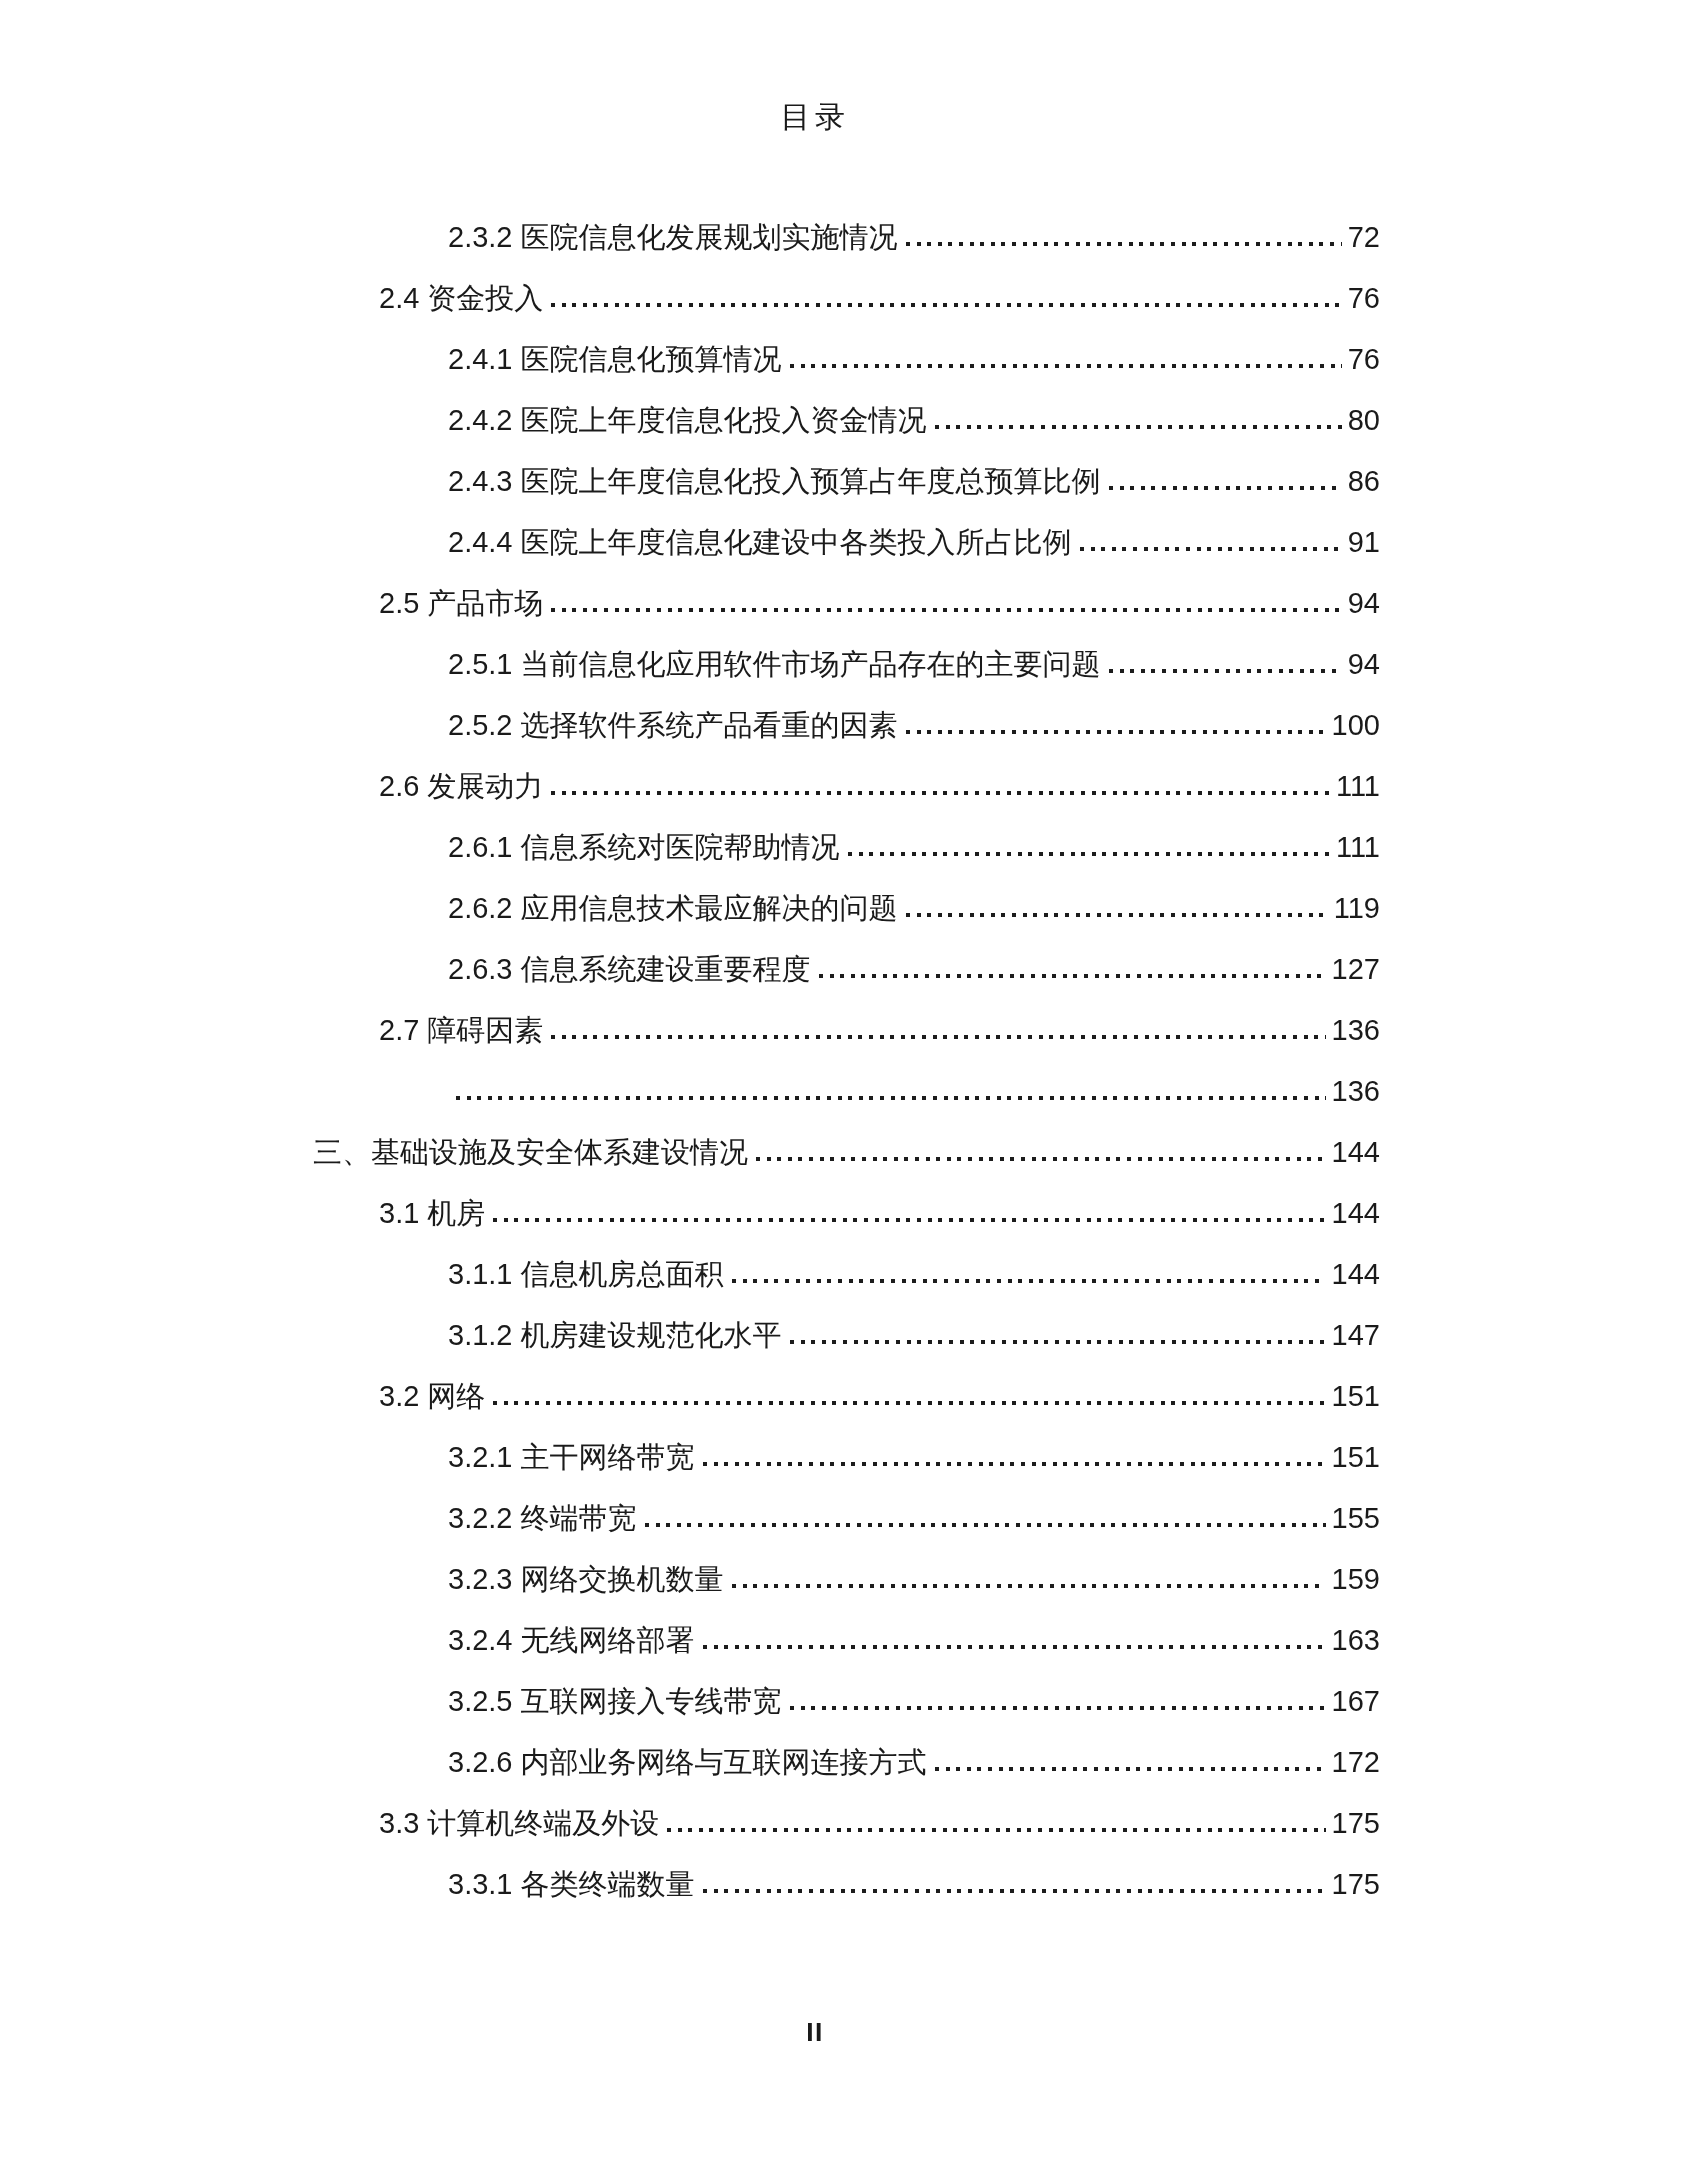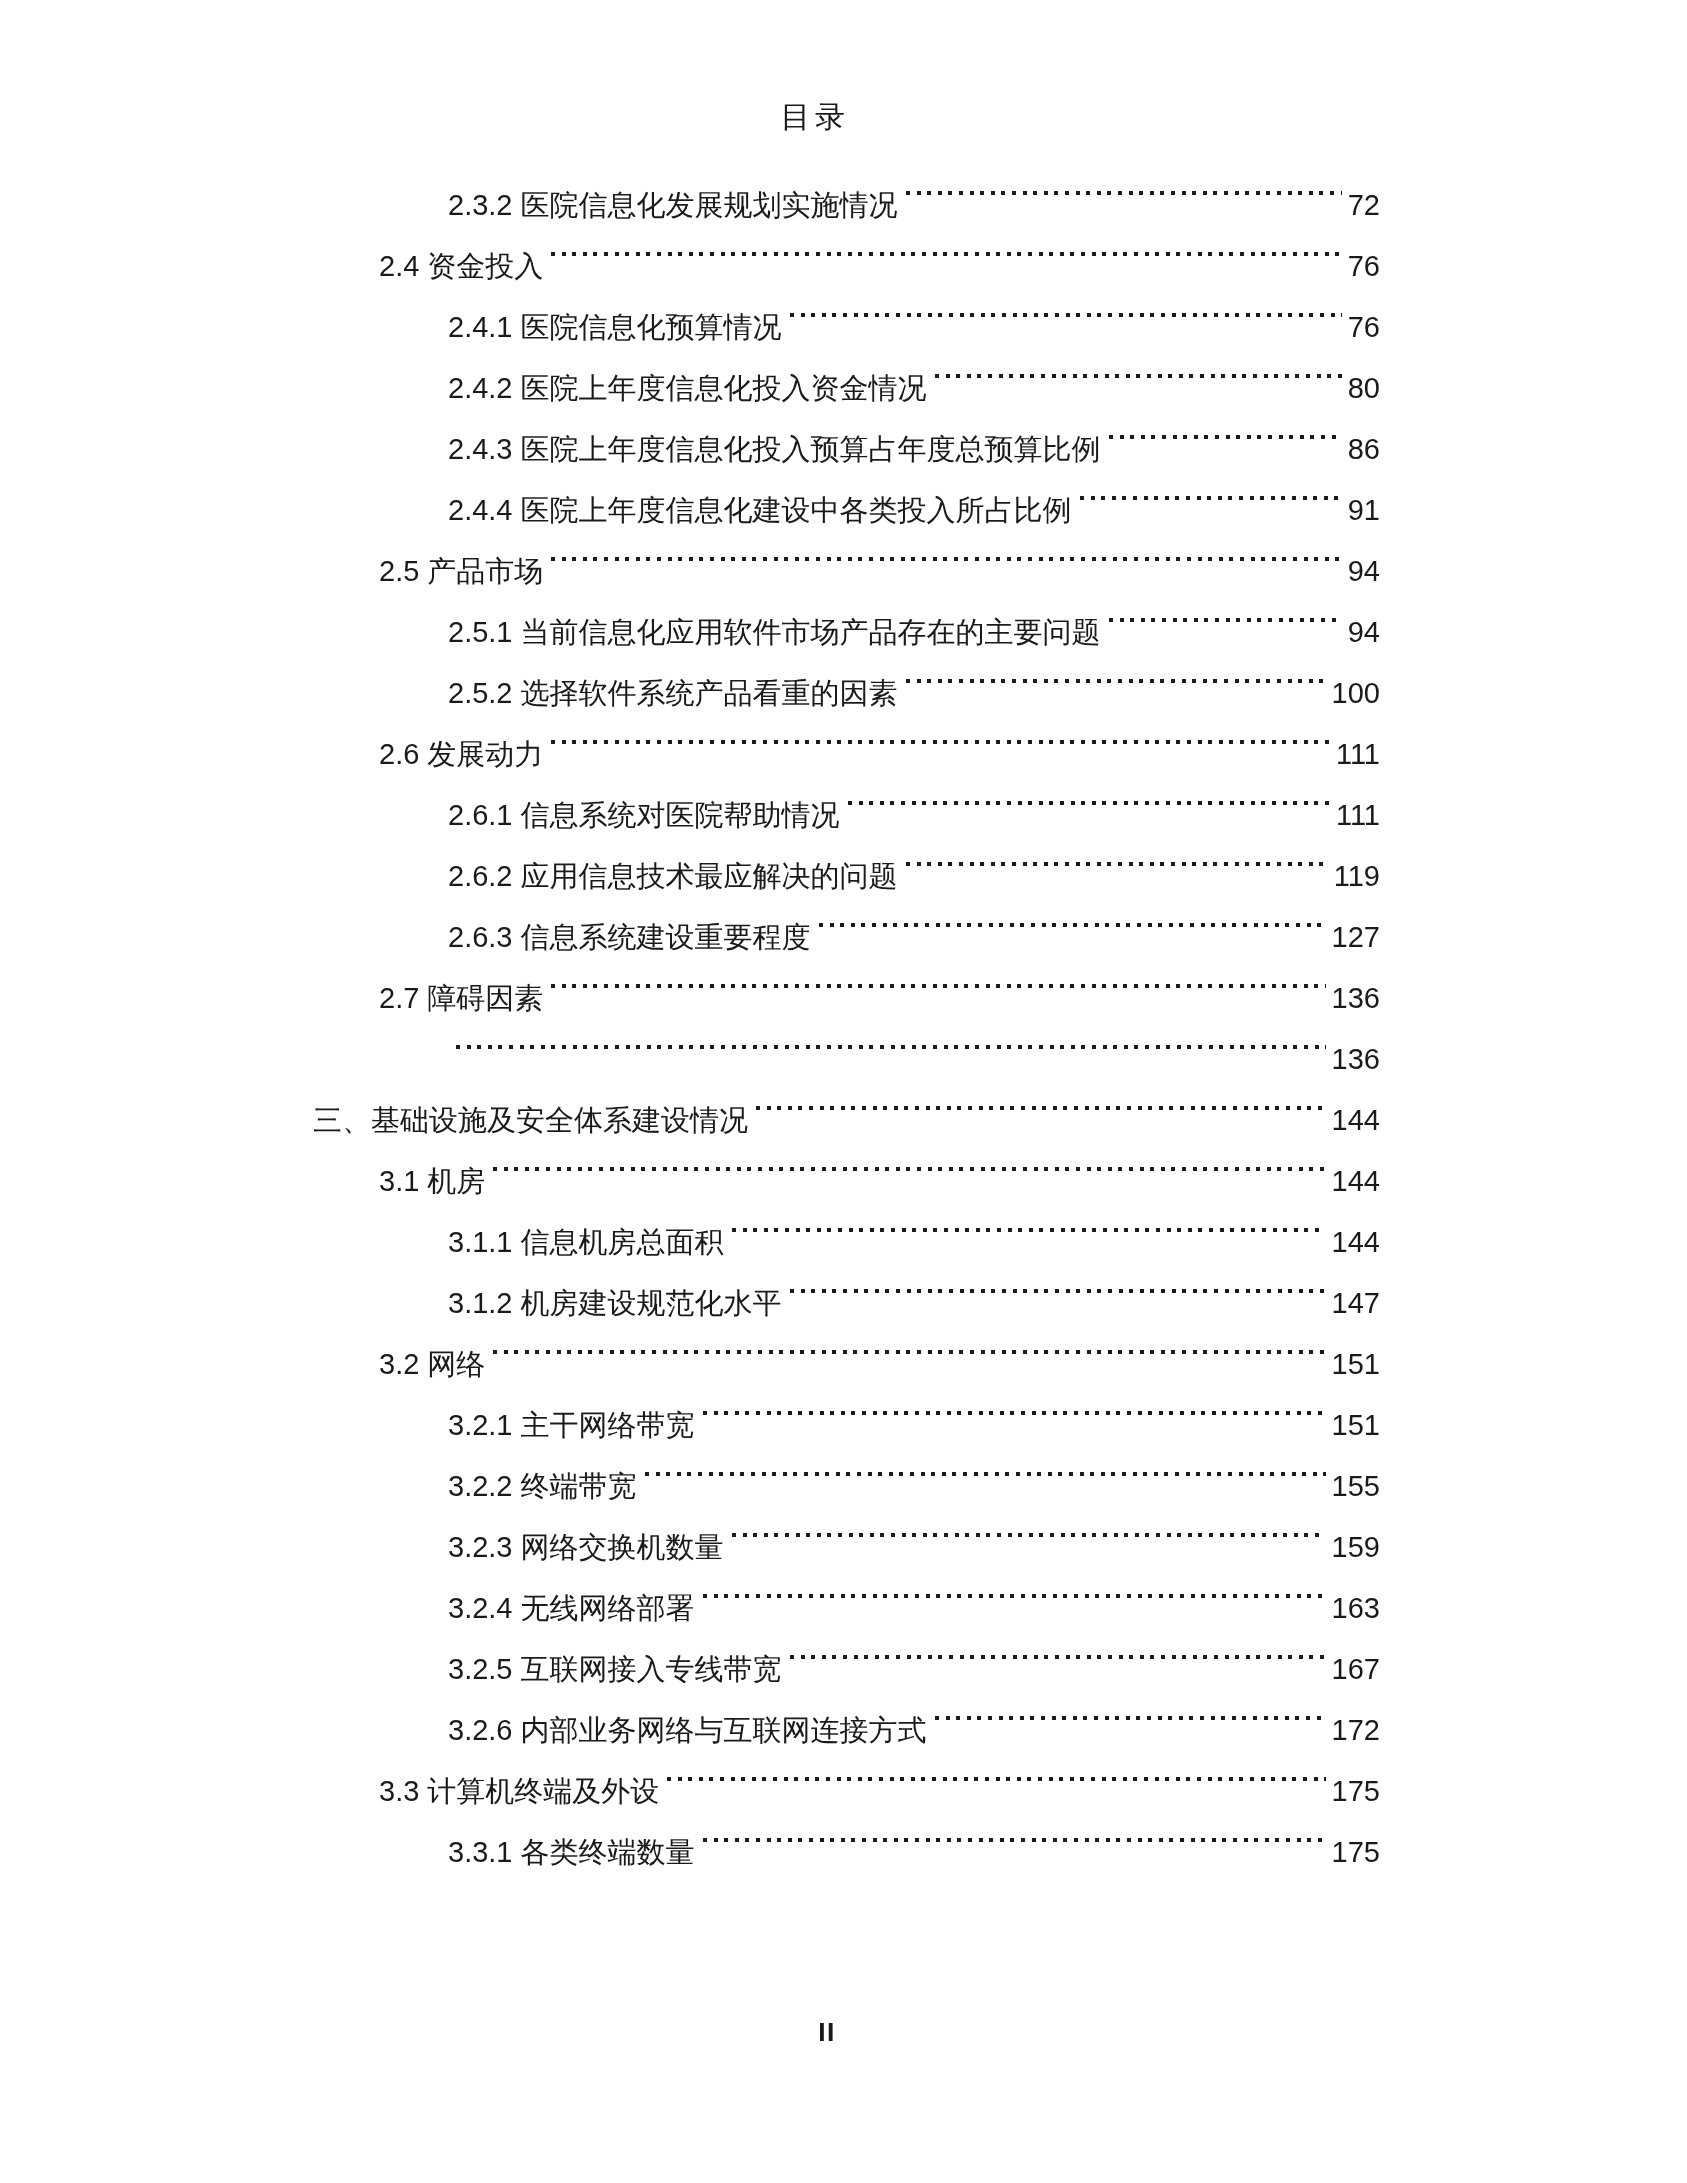--- a/index.html
+++ b/index.html
@@ -20,41 +20,42 @@
     font-size: 30px;
     font-weight: 400;
     letter-spacing: 4.6px;
     line-height: 1.2;
   }
   .toc {
     margin: 56px 250px 0 313px;
   }
   .row {
     display: flex;
+    align-items: flex-end;
     height: 61px;
     font-size: 29px;
     line-height: 1;
     box-sizing: border-box;
   }
   .row.indent-0 { padding-left: 0; }
   .row.indent-1 { padding-left: 66px; }
   .row.indent-2 { padding-left: 135px; }
   .label { white-space: nowrap; }
   .dots {
     flex: 1;
     height: 4px;
     margin: 0 5.3px 6px 8px;
     min-width: 26.5px;
     background: repeating-linear-gradient(to right, #1c1c1c 0 4px, transparent 4px 10.6px);
   }
   .pagenum { white-space: nowrap; }
   .footer {
     position: absolute;
     top: 2017px;
-    left: 12px;
+    left: 0;
     width: 100%;
     text-align: center;
     font-size: 26.5px;
     font-weight: 700;
     letter-spacing: 1.3px;
   }
 </style>
 </head>
 <body>
 

